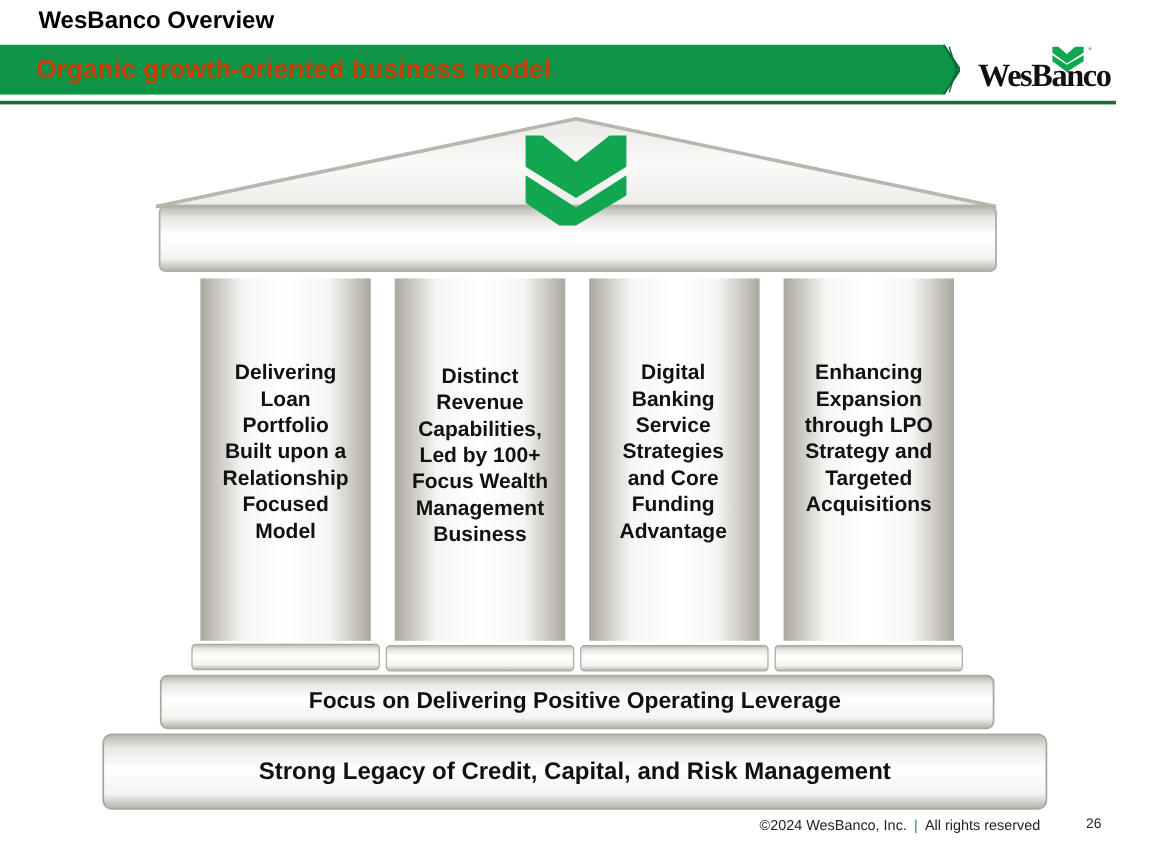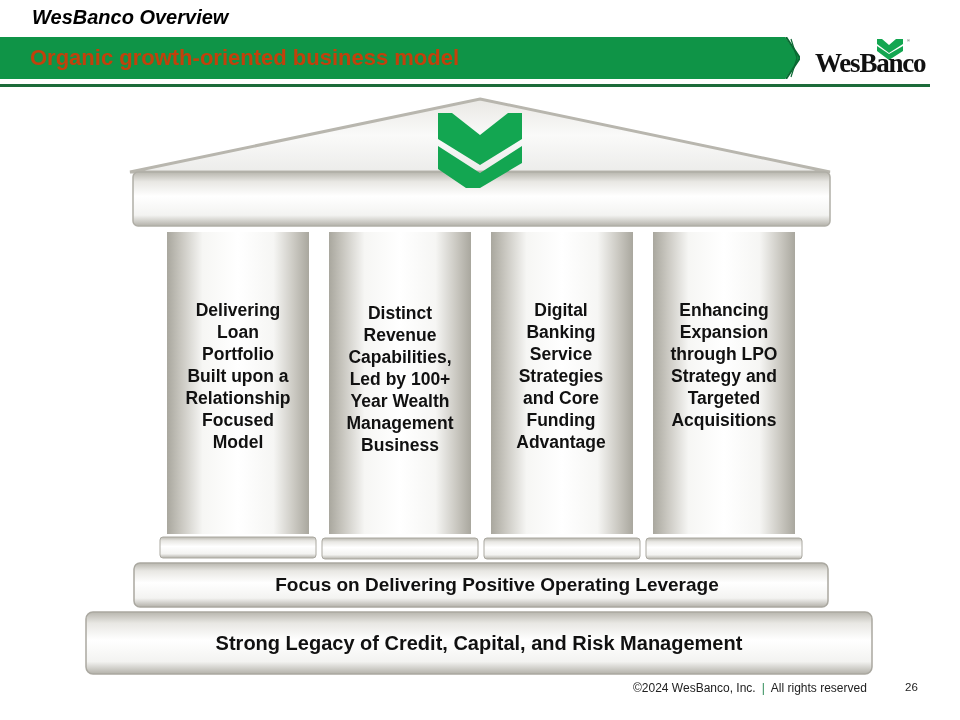--- a/index.html
+++ b/index.html
@@ -1,17 +1,17 @@
 <!DOCTYPE html>
 <html><head>
 <meta charset="utf-8">
 <style>
   html, body { margin:0; padding:0; }
   body { width:960px; height:720px; background:#ffffff; position:relative; overflow:hidden; font-family:"Liberation Sans", sans-serif; }
-  .section-title { position:absolute; left:32px; top:6px; font-size:20px; font-weight:bold; font-style:italic; color:#000; }
+  .section-title { position:absolute; left:32px; top:6px; font-size:20px; font-weight:bold; color:#000; }
   .banner { position:absolute; left:0; top:37px; width:800px; height:42px; }
   .banner-text { position:absolute; left:30px; top:45px; font-size:22px; font-weight:bold; color:#c2410c; }
   .rule { position:absolute; left:0; top:84px; width:930px; height:3px; background:#1d6b3a; }
   .logo { position:absolute; left:813px; top:38px; width:115px; height:42px; }
   .logo-text { position:absolute; left:815px; top:48px; font-family:"Liberation Serif", serif; font-weight:bold; font-size:27px; color:#111; letter-spacing:-1.2px; }
   .temple { position:absolute; left:0; top:0; width:960px; height:720px; }
   .pillar-text { position:absolute; width:130px; text-align:center; font-weight:bold; font-size:17.5px; line-height:22px; color:#111; }
   .step-text { position:absolute; text-align:center; font-weight:bold; color:#111; }
   .footer { position:absolute; top:681px; left:614px; font-size:12px; color:#222;margin-left:19px; }
   .footer .sep { color:#2e8b57; padding:0 6px; }
@@ -99,21 +99,21 @@
   <div>Built upon a</div>
   <div>Relationship</div>
   <div>Focused</div>
   <div>Model</div>
 </div>
 <div class="pillar-text" style="left:335px; top:302px;text-align:center;">
   <div>Distinct</div>
   <div>Revenue</div>
   <div>Capabilities,</div>
   <div>Led by 100+</div>
-  <div>Year Wealth</div>
+  <div>Focus Wealth</div>
   <div>Management</div>
   <div>Business</div>
 </div>
 <div class="pillar-text" style="left:496px; top:299px;">
   <div>Digital</div>
   <div>Banking</div>
   <div>Service</div>
   <div>Strategies</div>
   <div>and Core</div>
   <div>Funding</div>
@@ -121,19 +121,19 @@
 </div>
 <div class="pillar-text" style="left:657px; top:299px; width:134px;">
   <div>Enhancing</div>
   <div>Expansion</div>
   <div>through LPO</div>
   <div>Strategy and</div>
   <div>Targeted</div>
   <div>Acquisitions</div>
 </div>
 
-<div class="step-text" style="left:150px; width:694px; top:574px; font-size:19px;">Focus on Delivering Positive Operating Leverage</div>
+<div class="step-text" style="left:132px; width:694px; top:574px; font-size:19px;">Focus on Delivering Positive Operating Leverage</div>
 <div class="step-text" style="left:86px; width:786px; top:632px; font-size:20px;">Strong Legacy of Credit, Capital, and Risk Management</div>
 
 <div class="footer">
   <span>©2024 WesBanco, Inc.</span><span class="sep">|</span><span>All rights reserved</span>
 </div>
 <div class="page-num">26</div>
 
 </body></html>

